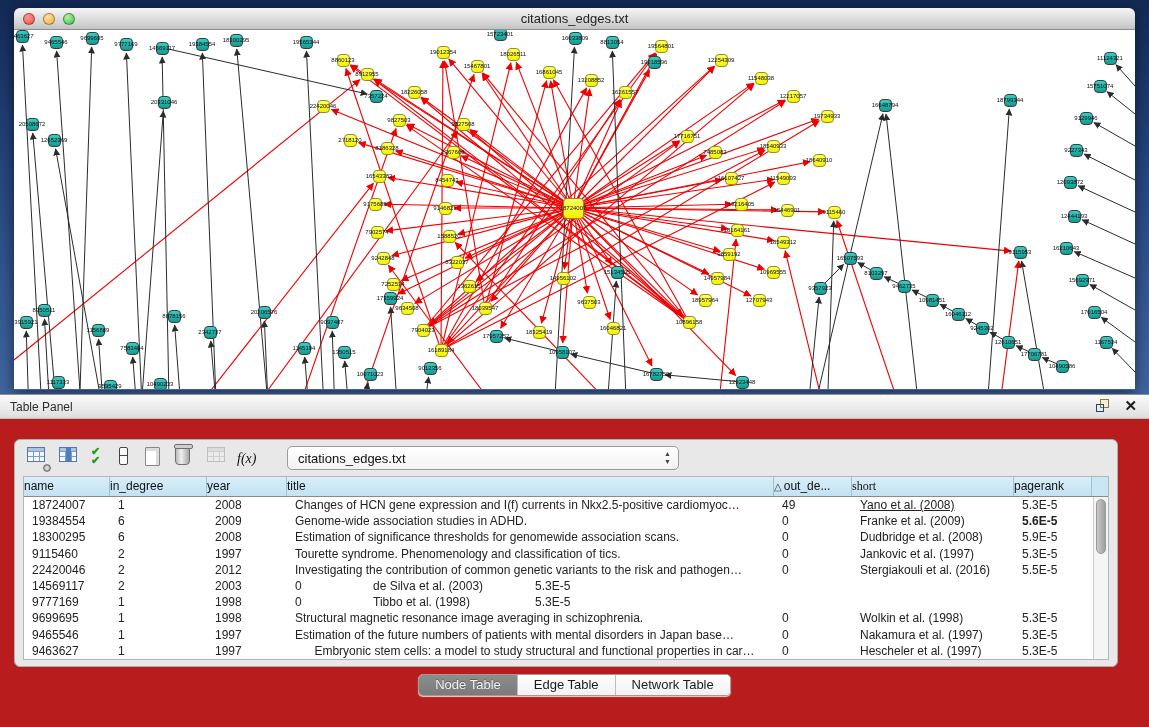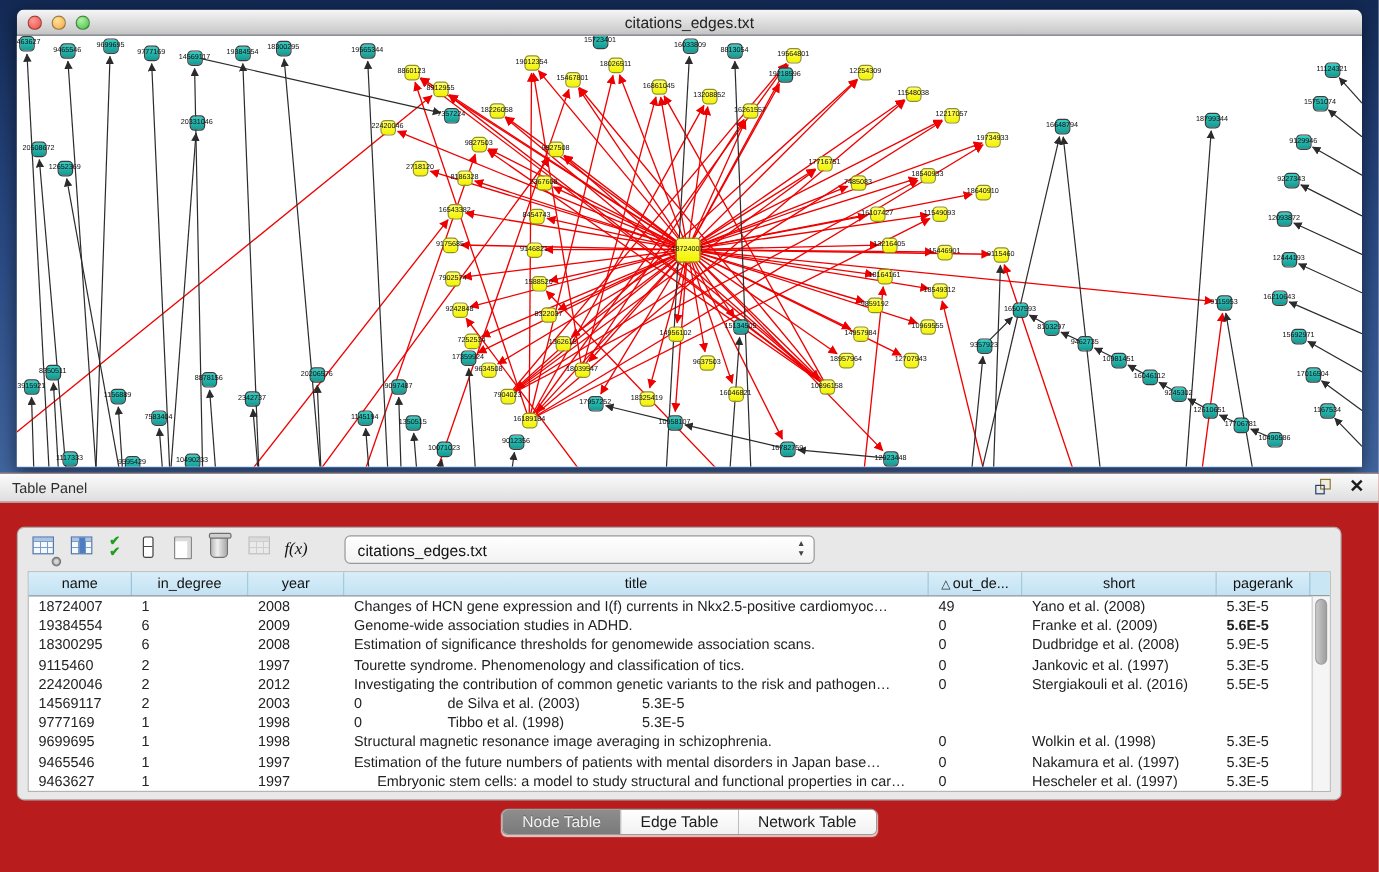--- a/index.html
+++ b/index.html
@@ -52,21 +52,21 @@
   .doc { width:15px; height:19px; background:#fff; border:1px solid #888; border-radius:1px; box-shadow:inset -3px 3px 0 rgba(190,190,190,.55); }
   .trash { position:relative; width:15px; height:18px; background:linear-gradient(90deg,#b9b9b9,#efefef 40%,#a8a8a8); border:1px solid #6f6f6f; border-radius:2px 2px 4px 4px; }
   .trash:before { content:""; position:absolute; left:-2px; top:-4px; width:17px; height:3px; background:#cfcfcf; border:1px solid #6f6f6f; border-radius:2px; }
   .fx { font-family:"Liberation Serif", serif; font-style:italic; font-size:14px; color:#111; }
   .combo { position:absolute; left:272px; top:6px; width:392px; height:24px; background:linear-gradient(#ffffff,#f2f2f2); border:1px solid #9b9b9b; border-radius:5px; }
   .combo-text { position:absolute; left:10px; top:4px; font-size:13px; color:#111; }
   .combo-arrows { position:absolute; right:7px; top:3px; font-size:7px; line-height:8px; color:#444; text-align:center; }
 
   .grid-wrap { position:absolute; left:8px; top:36px; right:8px; bottom:6px; background:#fff; border:1px solid #b5b5b5; }
   .thead { display:flex; height:20px; background:#c9e6f4; border-bottom:1px solid #8a8a8a; }
-  .th { flex:none; border-right:1px solid #9ec3d6; font-size:12px; color:#111; text-align:center; line-height:19px; overflow:hidden; white-space:nowrap; background:linear-gradient(#d9eef9,#c2e2f2); }
+  .th { flex:none; border-right:1px solid #9ec3d6; font-size:12px; color:#111; text-align:left; line-height:19px; overflow:hidden; white-space:nowrap; background:linear-gradient(#d9eef9,#c2e2f2); }
   .sort-tri { font-size:10px; color:#333; margin-right:2px; }
   .tbody { position:absolute; left:0; right:15px; top:20px; bottom:0; overflow:hidden; }
   .tr { display:flex; height:16.2px; }
   .td { flex:none; font-size:12px; color:#222; line-height:16px; padding-left:8px; white-space:nowrap; overflow:hidden; }
   .vscroll { position:absolute; right:0; top:20px; bottom:0; width:15px; background:#f5f5f5; border-left:1px solid #cfcfcf; }
   .vthumb { position:absolute; left:2px; top:2px; width:10px; height:55px; border-radius:6px; background:linear-gradient(90deg,#c9c9c9,#9f9f9f); border:1px solid #9a9a9a; }
 
   .tabs-row { position:absolute; left:0; right:0; top:279px; display:flex; justify-content:center; }
   .seg { display:flex; border:1px solid #9c9c9c; border-radius:5px; overflow:hidden; background:#fff; box-shadow:0 1px 1px rgba(255,255,255,.8); }
   .seg-btn { font-size:13px; padding:2px 16px 3px 16px; color:#1b1b1b; background:linear-gradient(#ffffff,#f1f1f1); border-right:1px solid #bdbdbd; }
@@ -660,31 +660,31 @@
         <span class="combo-arrows">▲<br>▼</span>
       </div>
     </div>
     <div class="grid-wrap">
       <div class="thead" id="thead">
           <div class="th" style="width: 86px;">name</div>
           <div class="th" style="width: 97px;">in_degree</div>
           <div class="th" style="width: 80px;">year</div>
           <div class="th" style="width: 487px;">title</div>
           <div class="th" style="width: 78px;"><span class="sort-tri">△</span>out_de...</div>
-          <div class="th" style="width: 162px;">short</div>
+          <div class="th" style="width: 162px; font-family: Liberation Serif, serif;">short</div>
           <div class="th" style="width: 78px;">pagerank</div>
         </div>
       <div class="tbody" id="tbody">
           <div class="tr">
             <div class="td" style="width: 86px;">18724007</div>
             <div class="td" style="width: 97px;">1</div>
             <div class="td" style="width: 80px;">2008</div>
             <div class="td" style="width: 487px;">Changes of HCN gene expression and I(f) currents in Nkx2.5-positive cardiomyoc…</div>
             <div class="td" style="width: 78px;">49</div>
-            <div class="td" style="width: 162px;">Yano et al. (2008)</div>
+            <div class="td" style="width: 162px; text-decoration: underline;">Yano et al. (2008)</div>
             <div class="td" style="width: 78px;">5.3E-5</div>
           </div>
           <div class="tr">
             <div class="td" style="width: 86px;">19384554</div>
             <div class="td" style="width: 97px;">6</div>
             <div class="td" style="width: 80px;">2009</div>
             <div class="td" style="width: 487px;">Genome-wide association studies in ADHD.</div>
             <div class="td" style="width: 78px;">0</div>
             <div class="td" style="width: 162px;">Franke et al. (2009)</div>
             <div class="td" style="width: 78px; font-weight: bold;">5.6E-5</div>

